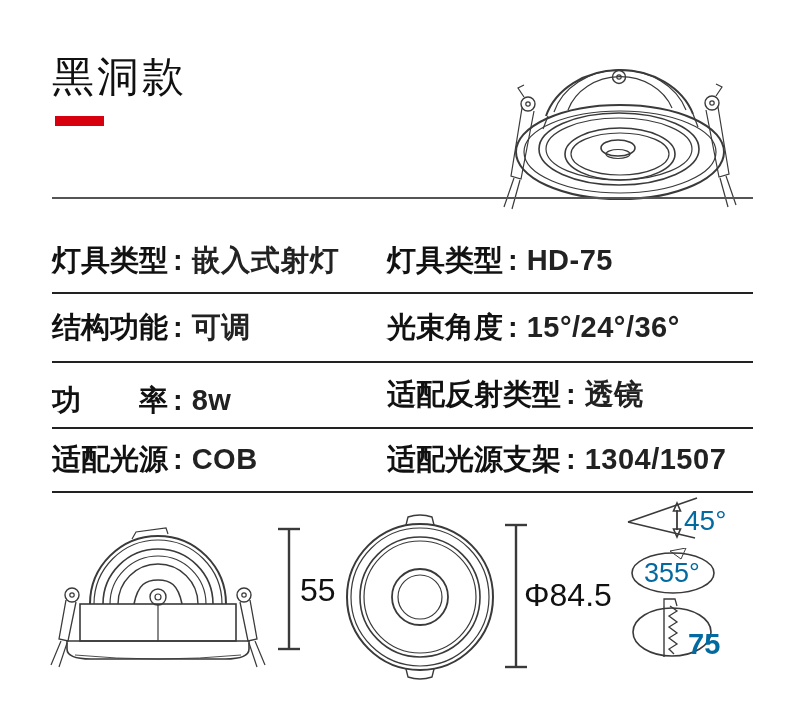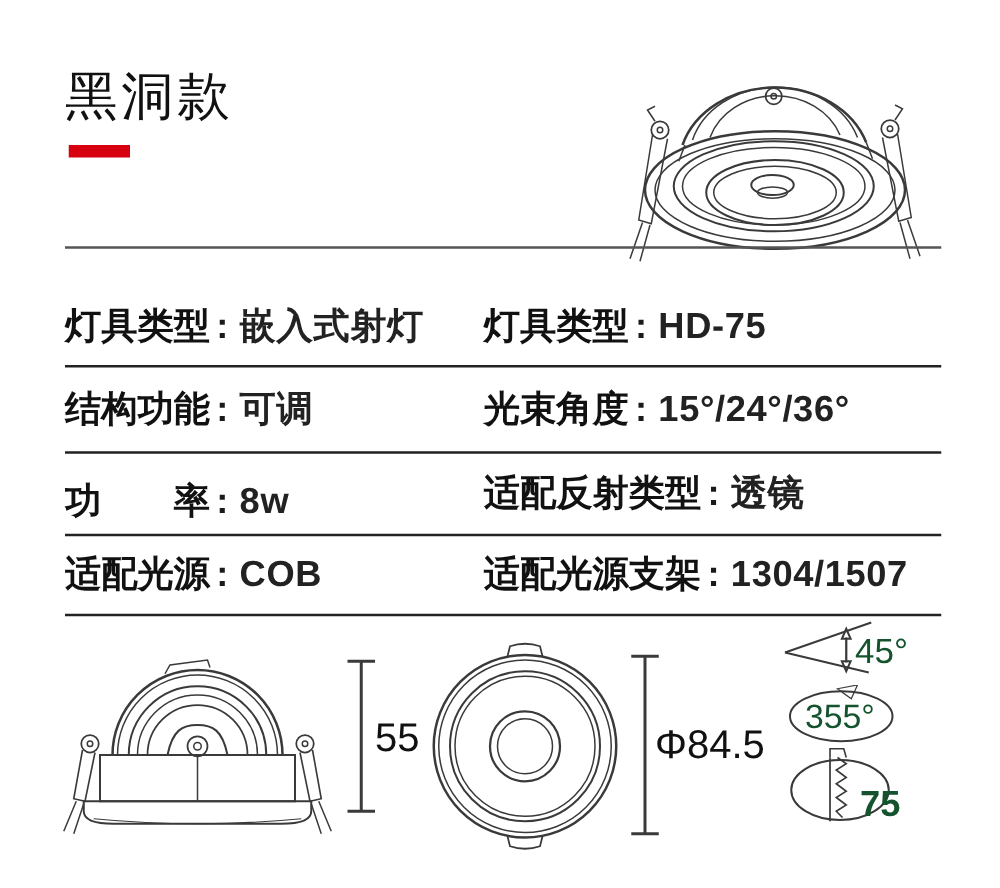--- a/index.html
+++ b/index.html
@@ -23,21 +23,21 @@
   .cell-r{flex:1;white-space:nowrap;}
   .lab{font-weight:700;font-size:29px;color:#111;margin-top:12px;}
   .lab.spread{display:inline-block;width:116px;text-align:justify;text-align-last:justify;}
   .colon{font-weight:700;font-size:29px;margin:0 9px 0 5px;}
   .val{font-weight:700;font-size:29px;color:#222;letter-spacing:0.5px;}
 
   
   svg.draw{position:absolute;}
   svg.draw *{fill:none;stroke:#3a3a3a;}
   .dim-label{position:absolute;font-size:32px;color:#111;}
-  .icon-label{position:absolute;font-size:27px;color:#14532d;}
+  .icon-label{position:absolute;font-size:27px;color:#0369a1;}
 </style>
 </head>
 <body>
 
 <div class="page">
 
   <div class="title">黑洞款</div>
   <div class="accent-bar"></div>
 
   <svg class="draw" style="left:490px;top:28px;" width="270" height="185" viewBox="0 0 270 185">

